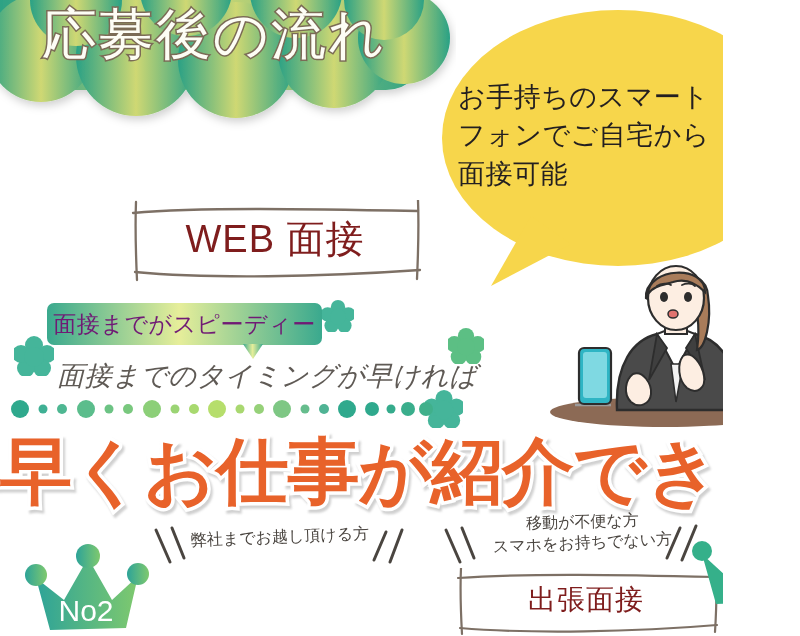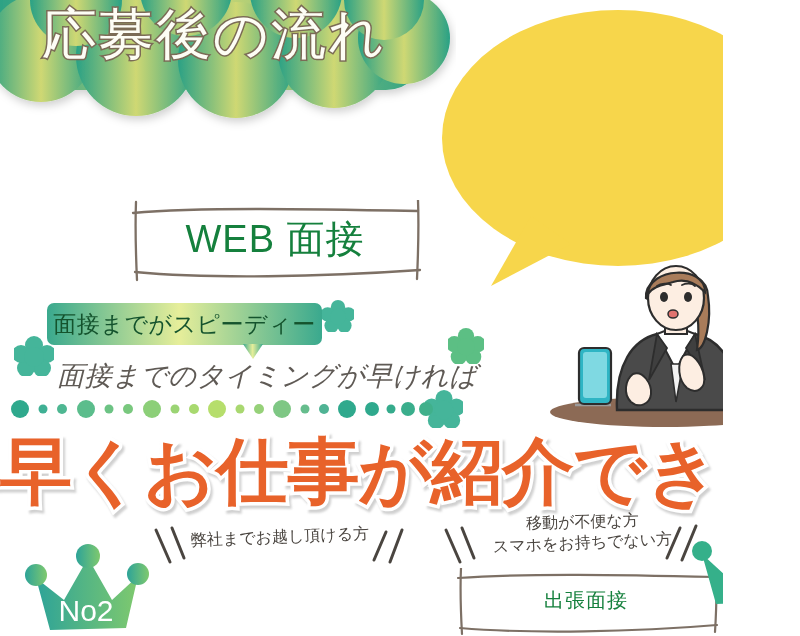--- a/index.html
+++ b/index.html
@@ -40,31 +40,31 @@
   .crown-ninki .crown-label{font-size:30px;padding-top:14px;letter-spacing:1px;}
   .crown-no2 .crown-label{font-size:30px;padding-top:24px;letter-spacing:0px;}
   .crown-no3 .crown-label{font-size:28px;padding-top:24px;letter-spacing:0px;}
 
   
   .hbox{position:absolute;}
   .hbox svg{display:block;}
   .hbox-label{
     position:absolute;left:0;top:0;width:100%;height:100%;
     display:flex;align-items:center;justify-content:center;
-    color:#15803d;
+    color:#7f1d1d;
     text-align:center;
   }
 
   
   .bubble-g{position:absolute;left:47px;top:303px;width:275px;height:52px;}
   .bubble-g svg{display:block;position:absolute;left:0;top:0;}
   .bubble-g-text{
     position:absolute;left:0;top:0;width:275px;height:42px;
     display:flex;align-items:center;justify-content:center;
-    color:#14532d;font-size:23px;letter-spacing:.5px;
+    color:#701a75;font-size:23px;letter-spacing:.5px;
   }
 
   .line-gray{
     position:absolute;left:57px;top:358px;width:420px;
     color:#5f5a55;font-size:27px;letter-spacing:.5px;white-space:nowrap;font-style:italic;
   }
 
   
   .dots{position:absolute;left:10px;top:398px;width:470px;height:24px;}
   .dots svg{display:block;}
@@ -133,20 +133,25 @@
     </div>
   </div>
 
   <div class="bubble-y">
     <svg width="360" height="290" viewBox="0 0 360 290">
       <g fill="#f7d64b">
         <ellipse cx="182" cy="132" rx="176" ry="128"></ellipse>
         <path d="M 95 210 L 55 280 L 135 238 Z"></path>
       </g>
     </svg>
+    <div class="bubble-y-text">
+      <div>お手持ちのスマート</div>
+      <div>フォンでご自宅から</div>
+      <div>面接可能</div>
+    </div>
   </div>
 
 
   <div class="hbox" style="left:130px;top:200px;width:290px;height:78px;">
     <svg width="295" height="82" viewBox="0 0 295 82">
       <g fill="none" stroke="#7d7065" stroke-width="2.3" stroke-linecap="round">
         <path d="M 3 13 C 70 7, 180 9, 288 11"></path>
         <path d="M 5 72 C 80 79, 190 77, 290 70"></path>
         <path d="M 6 2 C 5 28, 6 58, 7 80"></path>
         <path d="M 288 0 C 289 27, 288 57, 287 79"></path>
@@ -352,21 +357,21 @@
 
   <div class="hbox" style="left:455px;top:568px;width:262px;height:64px;">
     <svg width="266" height="68" viewBox="0 0 266 68">
       <g fill="none" stroke="#7d7065" stroke-width="2.2" stroke-linecap="round">
         <path d="M 3 10 C 70 5, 170 7, 262 9"></path>
         <path d="M 5 60 C 75 66, 180 64, 262 57"></path>
         <path d="M 6 0 C 5 22, 6 48, 7 66"></path>
         <path d="M 261 0 C 262 22, 261 48, 260 64"></path>
       </g>
     </svg>
-    <div class="hbox-label" style="font-size:20px;letter-spacing:1px;">出張面接</div>
+    <div class="hbox-label" style="font-size:28px;letter-spacing:1px;">出張面接</div>
   </div>
 
   <div class="crown crown-no3" style="left:692px;top:518px;width:112px;height:92px;">
     <svg width="112" height="92" viewBox="0 0 112 92">
       <g fill="#35b08a">
         <path d="M 10 36 L 24 86 L 92 84 L 102 34 L 78 58 L 56 18 L 34 58 Z"></path>
         <circle cx="10" cy="33" r="10"></circle>
         <circle cx="56" cy="16" r="11"></circle>
         <circle cx="102" cy="32" r="10"></circle>
       </g>

